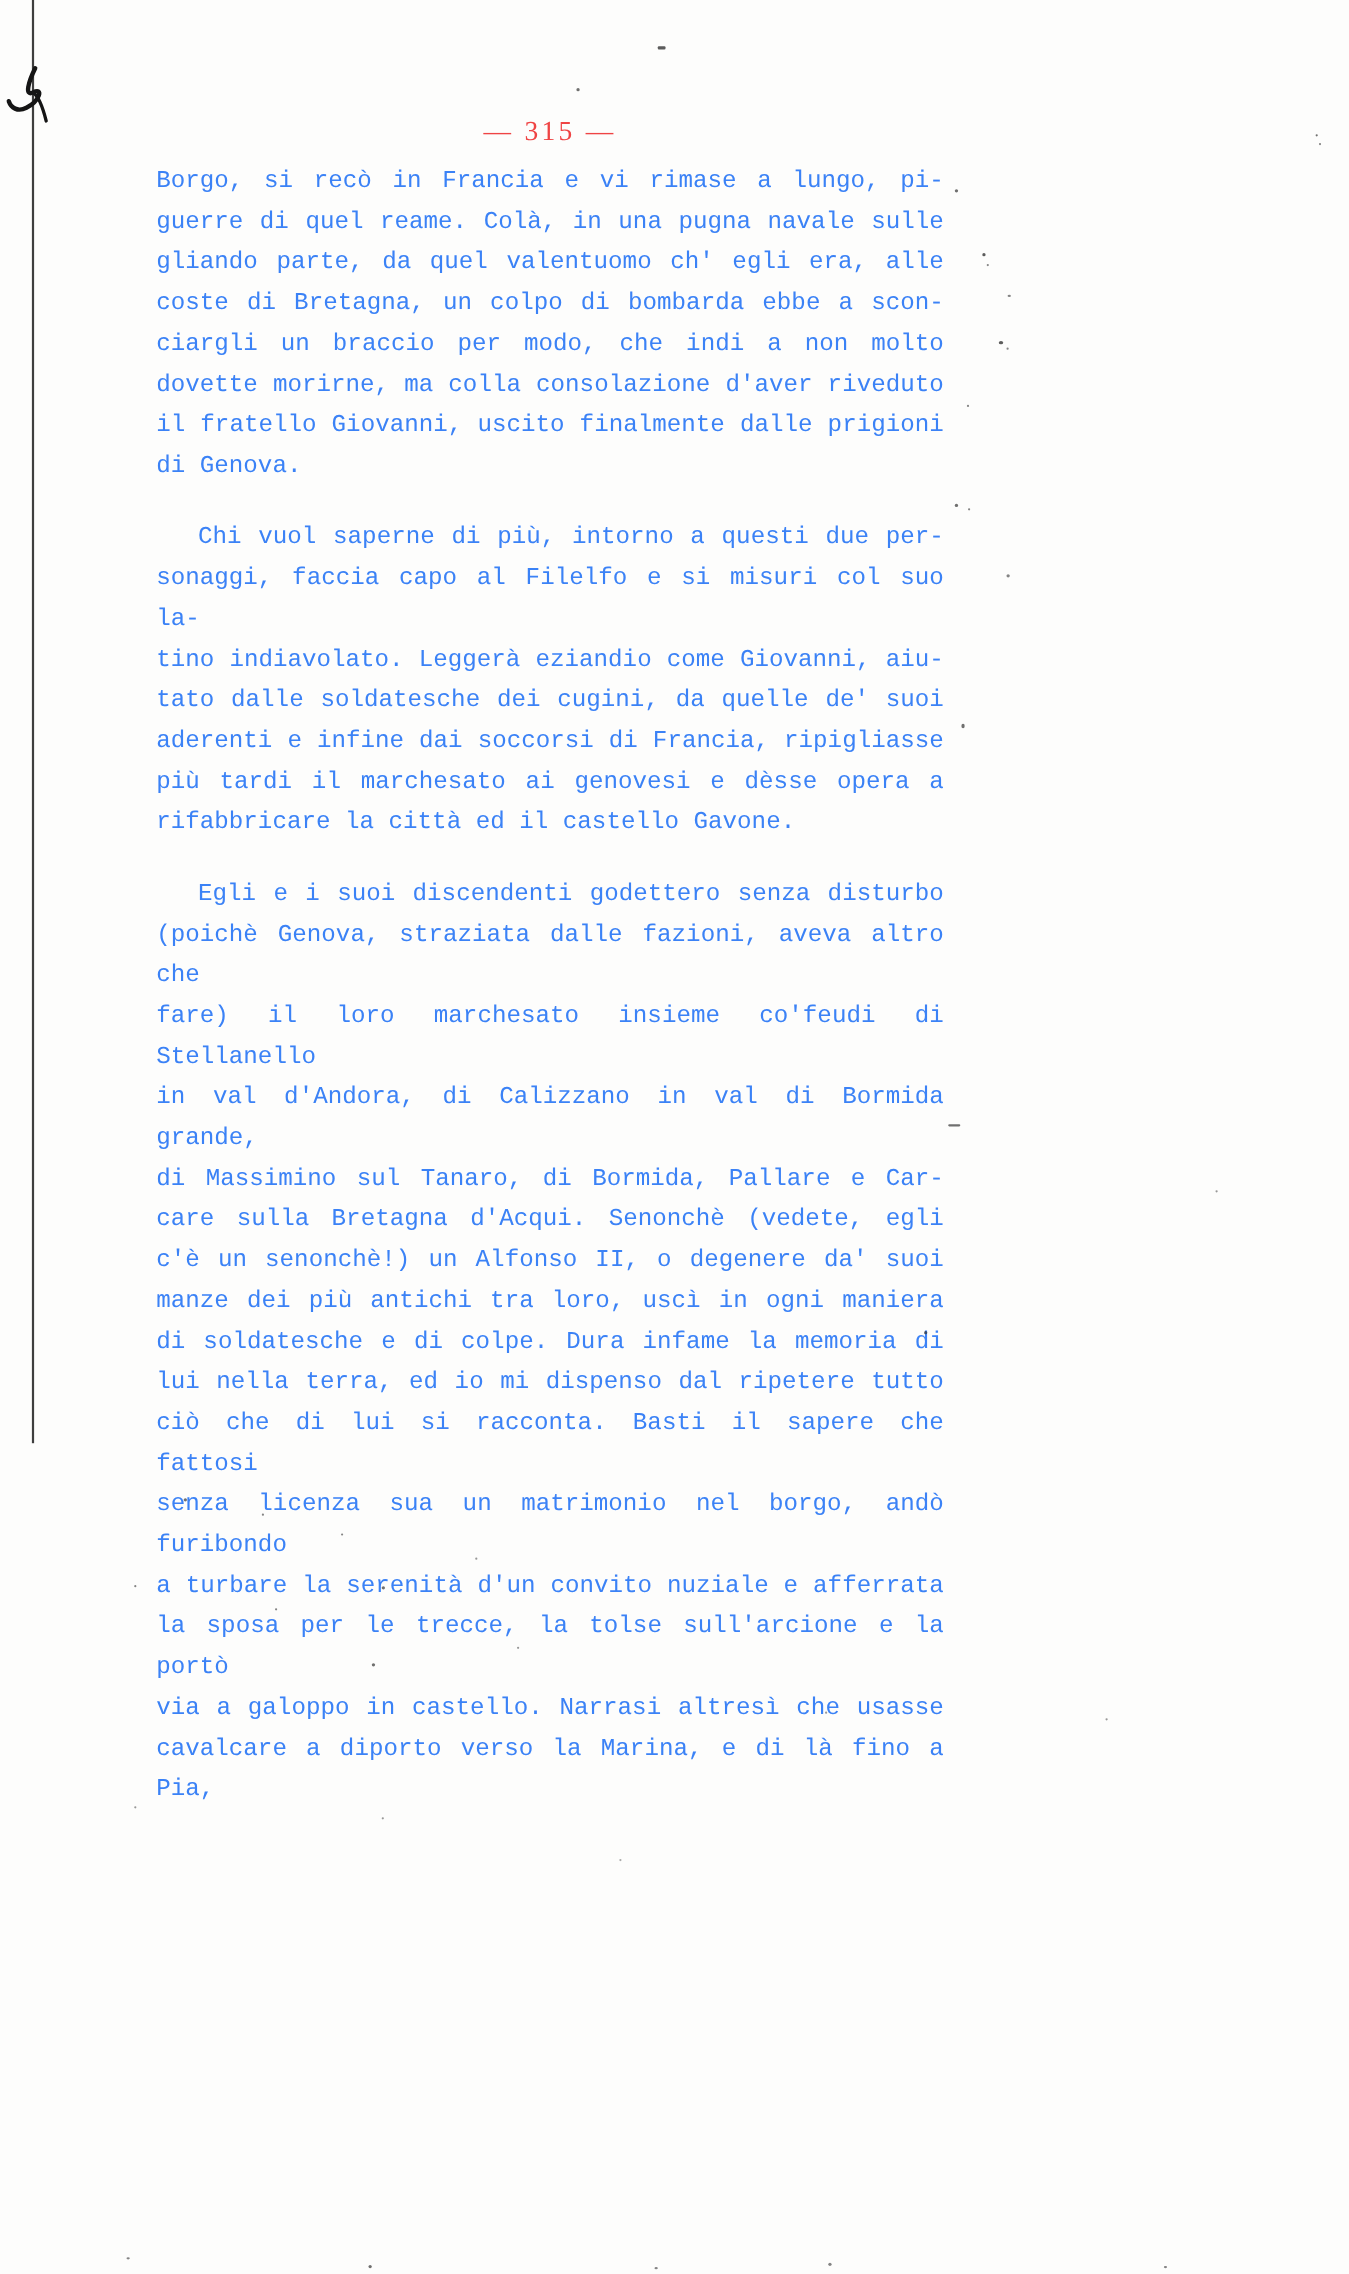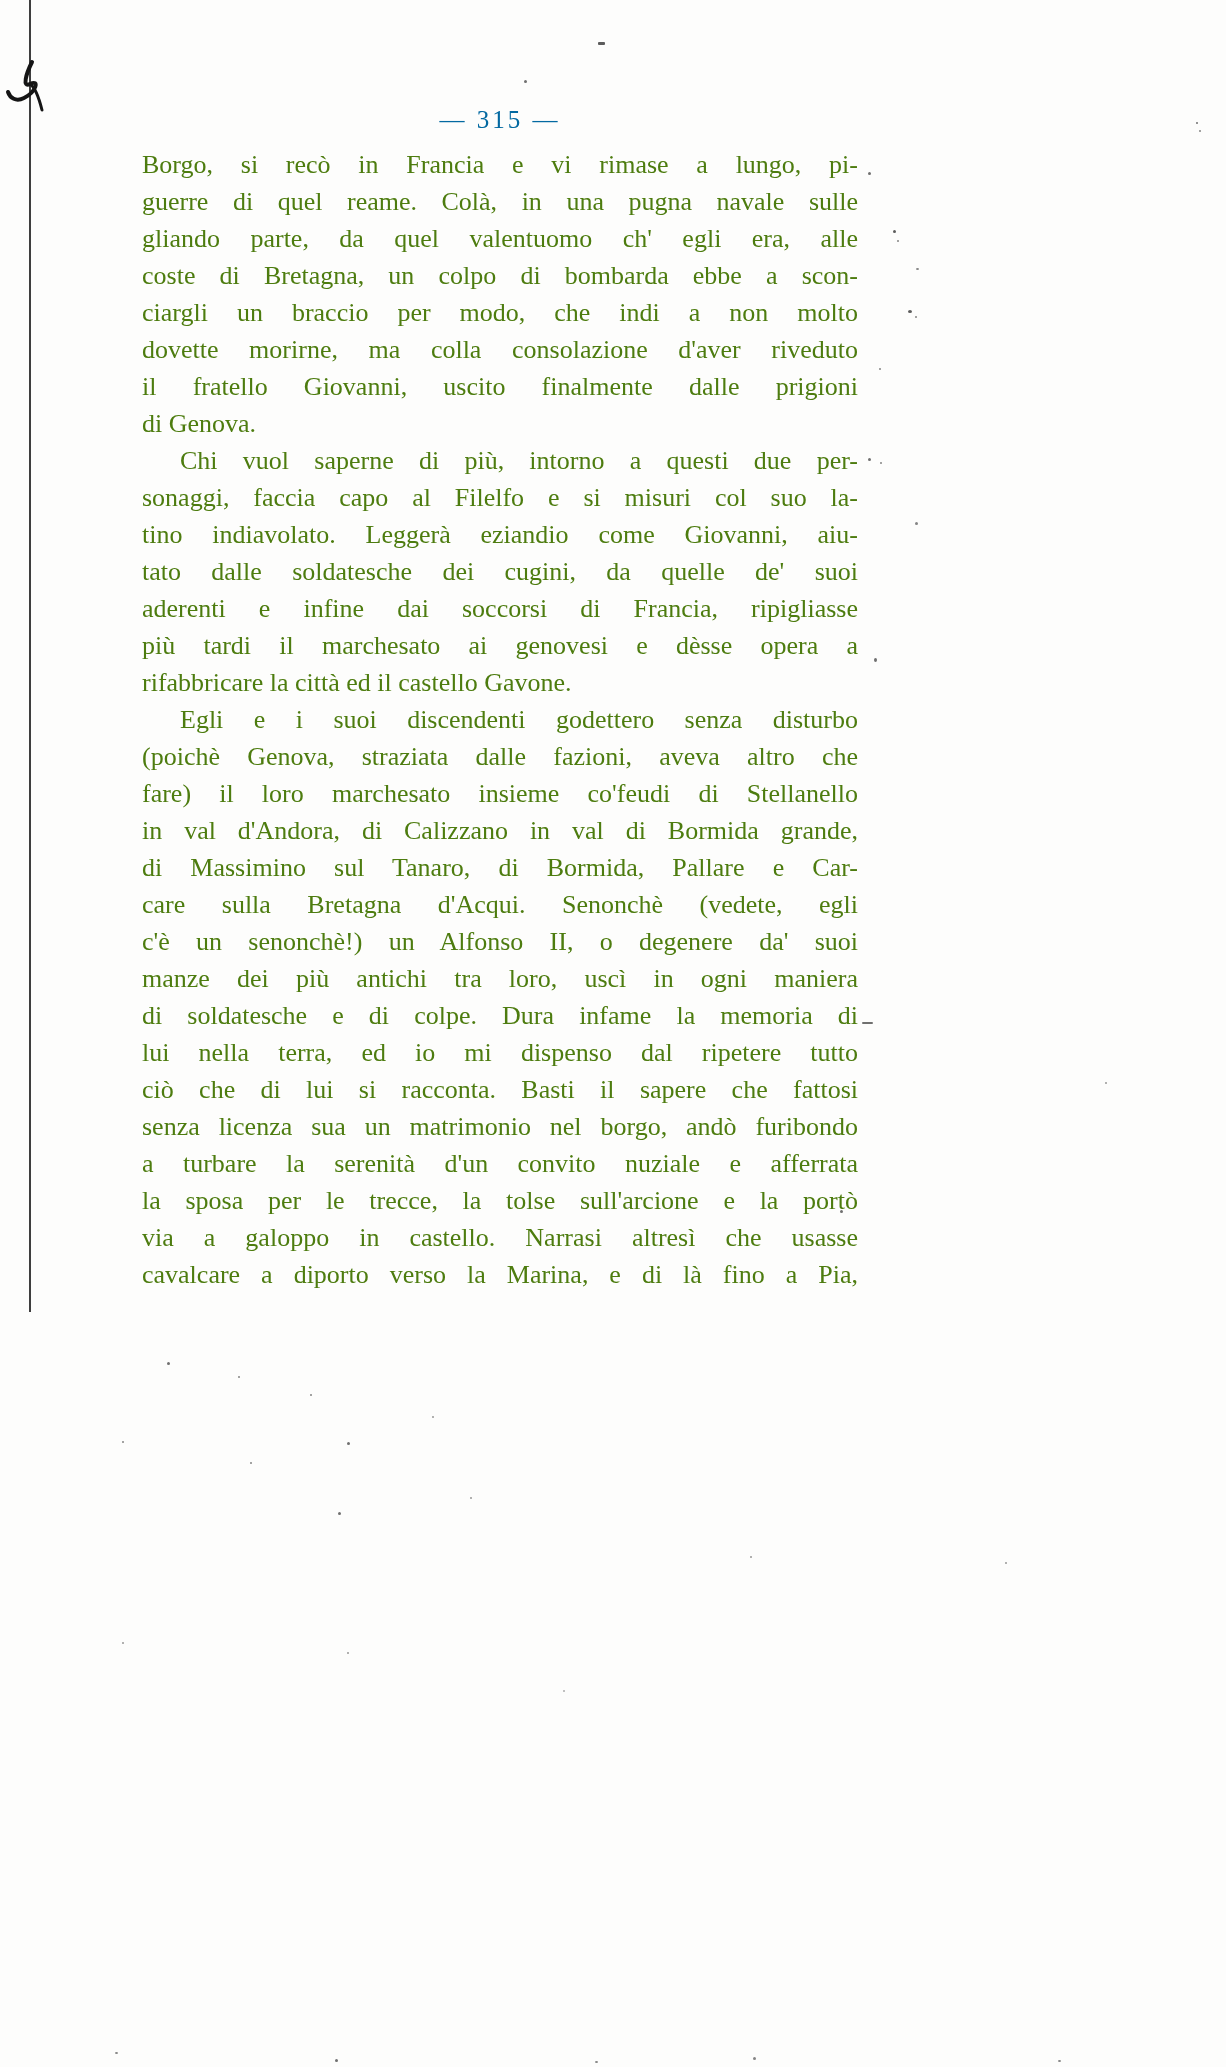--- a/index.html
+++ b/index.html
@@ -20,41 +20,43 @@
     inset: 0;
   }
   .page-number {
     position: absolute;
     top: 106px;
     left: 142px;
     width: 716px;
     text-align: center;
     font-size: 25px;
     letter-spacing: 3px;
-    color: #0369a1;
+    color: #ef4444;
   }
   .text-block {
     position: absolute;
     top: 146px;
     left: 142px;
     width: 716px;
-    font-size: 26px;
+    font-size: 22px;
     line-height: 37px;
-    color: #4d7c0f;
+    color: #3b82f6;
+    font-family: Liberation Mono, monospace;
   }
   .ln {
     text-align: justify;
     text-align-last: justify;
     white-space: normal;
   }
   .ln.end {
     text-align-last: left;
   }
   .ln.indent {
     text-indent: 38px;
+    margin-top: 28px;
   }
   
   .binding-line {
     position: absolute;
     left: 29px;
     top: 0;
     width: 2px;
     height: 1312px;
     background: #1c1c1c;
     opacity: 0.85;

